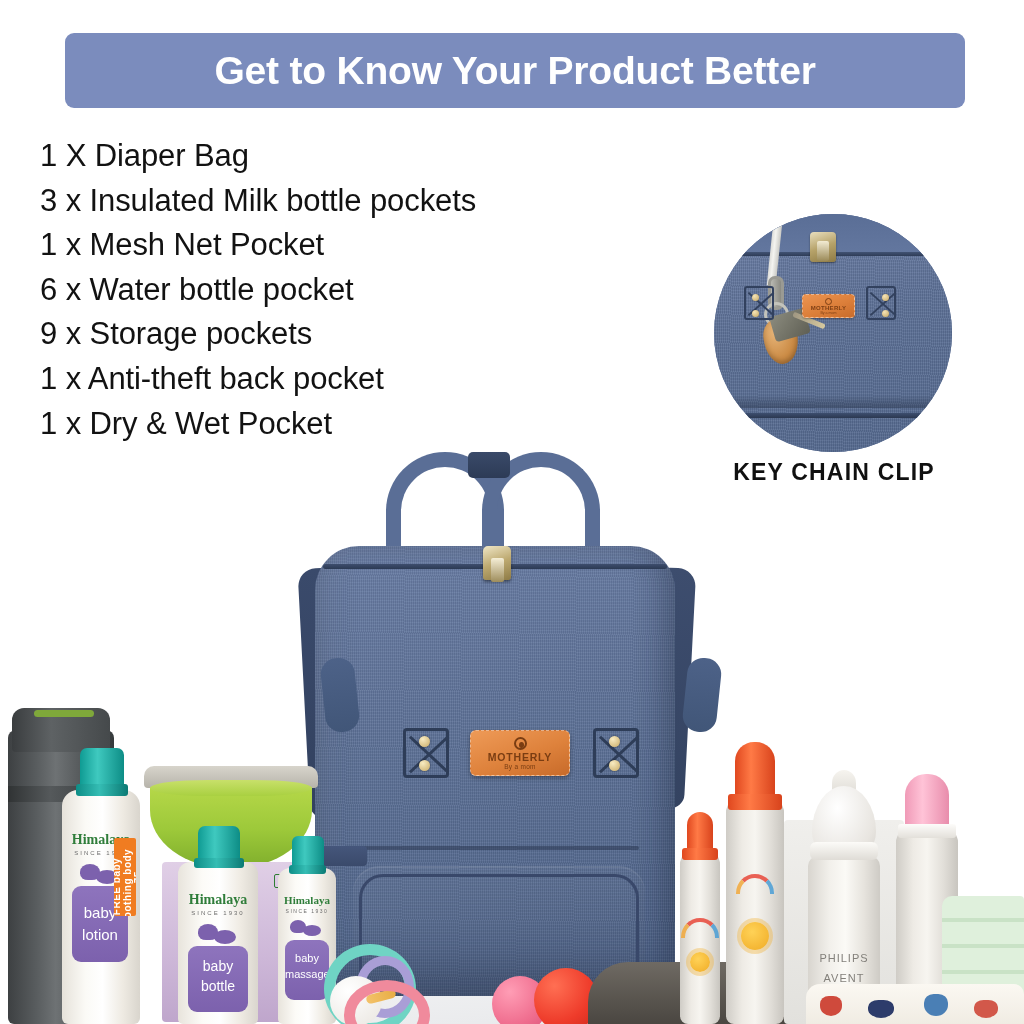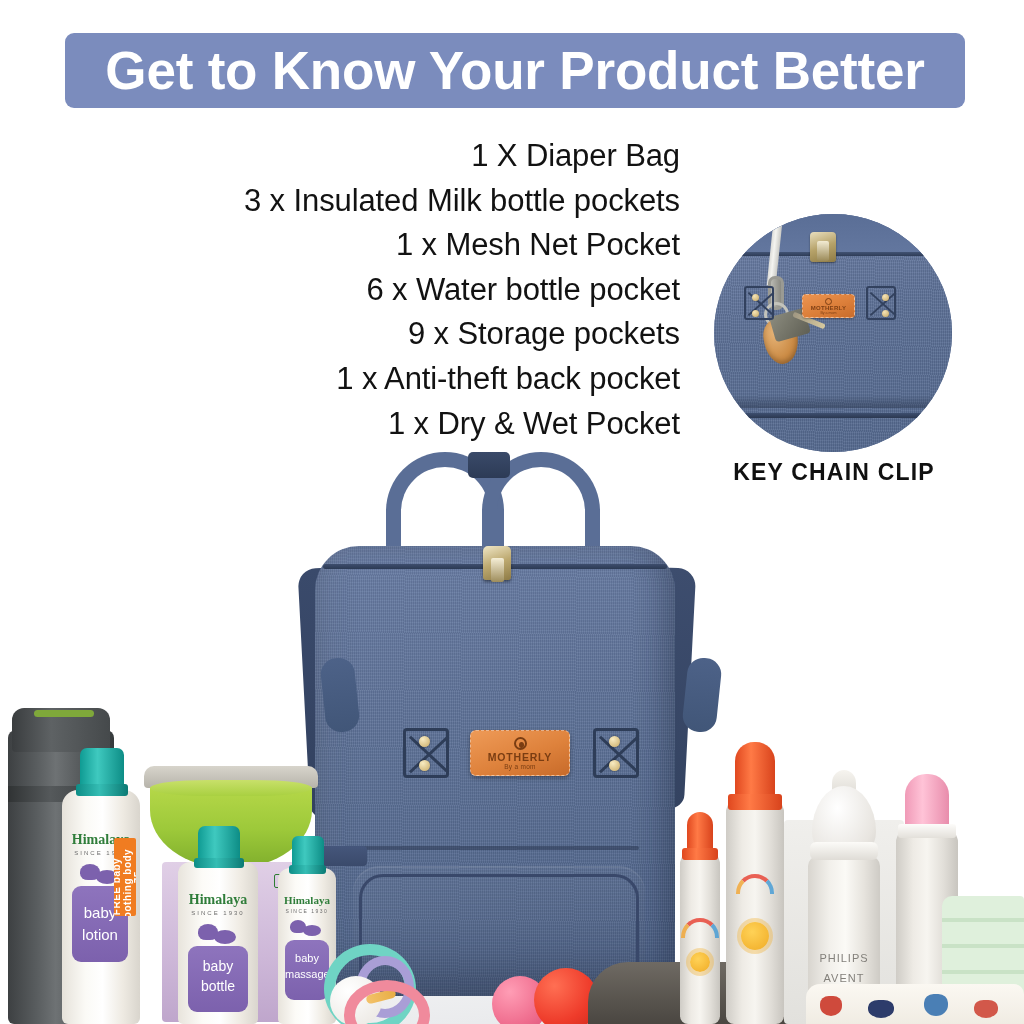--- a/index.html
+++ b/index.html
@@ -28,35 +28,34 @@
     width: 900px;
     height: 75px;
     background: #7b8cbd;
     border-radius: 9px;
     display: flex;
     align-items: center;
     justify-content: center;
   }
   #header-title {
     color: #ffffff;
-    font-size: 53px;
+    font-size: 39px;
     font-weight: bold;
     letter-spacing: -0.2px;
     white-space: nowrap;
     font-family: "Liberation Sans", sans-serif;
     text-align: center;
   }
 
   
   #feature-list {
     position: absolute;
     left: 40px;
     top: 134px;
     width: 640px;
-    text-align: right;
   }
   .feature-item {
     font-size: 31px;
     line-height: 44.6px;
     color: #121212;
     white-space: nowrap;
     font-family: "Liberation Sans", sans-serif;
     letter-spacing: -0.1px;
   }
 

